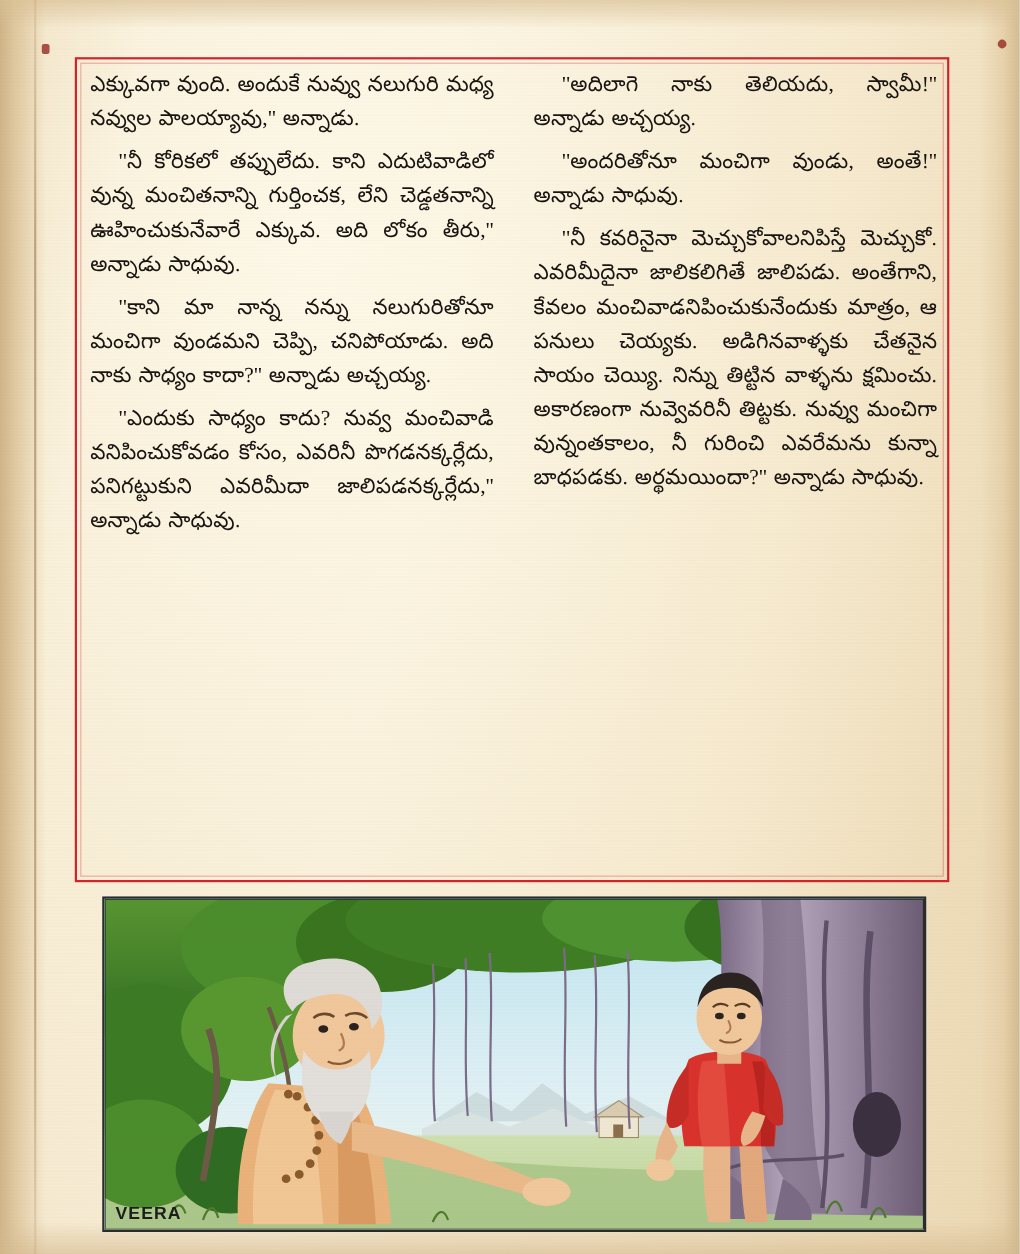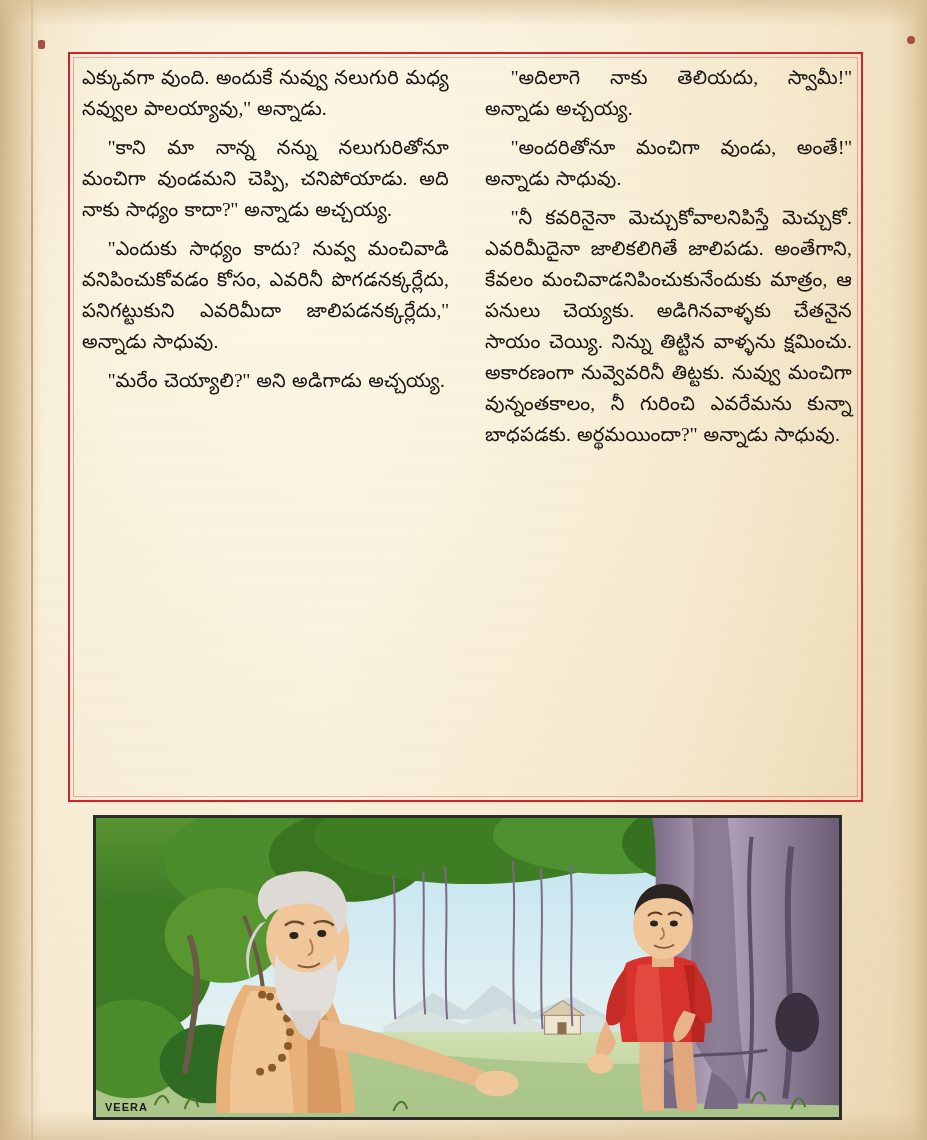--- a/index.html
+++ b/index.html
@@ -130,21 +130,21 @@
     box-sizing: border-box;
     overflow: hidden;
     background: #9fd0df;
   }
   .ill-svg { display: block; width: 100%; height: 100%; }
   .signature {
     position: absolute;
     left: 10px;
     bottom: 5px;
     font-family: "Liberation Sans", sans-serif;
-    font-size: 11px;
+    font-size: 16px;
     color: #1c1c1c;
     letter-spacing: 1px;
     font-weight: bold;
     margin-top: 35px;
   }
   .grain {
     position: absolute;
     inset: 0;
     pointer-events: none;
     opacity: 0.25;
@@ -163,23 +163,23 @@
   <div class="page-edge-bottom"></div>
   <div class="binding-line"></div>
   <div class="corner-mark tl"></div>
   <div class="corner-mark tr"></div>
 
   <div class="text-frame"></div>
 
   <div class="columns">
     <div class="column">
       <p class="para">ఎక్కువగా వుంది. అందుకే నువ్వు నలుగురి మధ్య నవ్వుల పాలయ్యావు,'' అన్నాడు.</p>
+      <p class="para indent">''నీ కోరికలో తప్పులేదు. కాని ఎదుటివాడిలో వున్న మంచితనాన్ని గుర్తించక, లేని చెడ్డతనాన్ని ఊహించుకునేవారే ఎక్కువ. అది లోకం తీరు,'' అన్నాడు సాధువు.</p>
       <p class="para indent">''కాని మా నాన్న నన్ను నలుగురితోనూ మంచిగా వుండమని చెప్పి, చనిపోయాడు. అది నాకు సాధ్యం కాదా?'' అన్నాడు అచ్చయ్య.</p>
       <p class="para indent">''ఎందుకు సాధ్యం కాదు? నువ్వ మంచివాడి వనిపించుకోవడం కోసం, ఎవరినీ పొగడనక్కర్లేదు, పనిగట్టుకుని ఎవరిమీదా జాలిపడనక్కర్లేదు,'' అన్నాడు సాధువు.</p>
-      <p class="para indent">''మరేం చెయ్యాలి?'' అని అడిగాడు అచ్చయ్య.</p>
     </div>
     <div class="column">
       <p class="para indent">''అదిలాగె నాకు తెలియదు, స్వామీ!'' అన్నాడు అచ్చయ్య.</p>
       <p class="para indent">''అందరితోనూ మంచిగా వుండు, అంతే!'' అన్నాడు సాధువు.</p>
       <p class="para indent">''నీ కవరినైనా మెచ్చుకోవాలనిపిస్తే మెచ్చుకో. ఎవరిమీదైనా జాలికలిగితే జాలిపడు. అంతేగాని, కేవలం మంచివాడనిపించుకునేందుకు మాత్రం, ఆ పనులు చెయ్యకు. అడిగినవాళ్ళకు చేతనైన సాయం చెయ్యి. నిన్ను తిట్టిన వాళ్ళను క్షమించు. అకారణంగా నువ్వెవరినీ తిట్టకు. నువ్వు మంచిగా వున్నంతకాలం, నీ గురించి ఎవరేమను కున్నా బాధపడకు. అర్థమయిందా?'' అన్నాడు సాధువు.</p>
     </div>
   </div>
 
   <div class="illustration">
     <svg class="ill-svg" viewBox="0 0 749 305" preserveAspectRatio="none">

